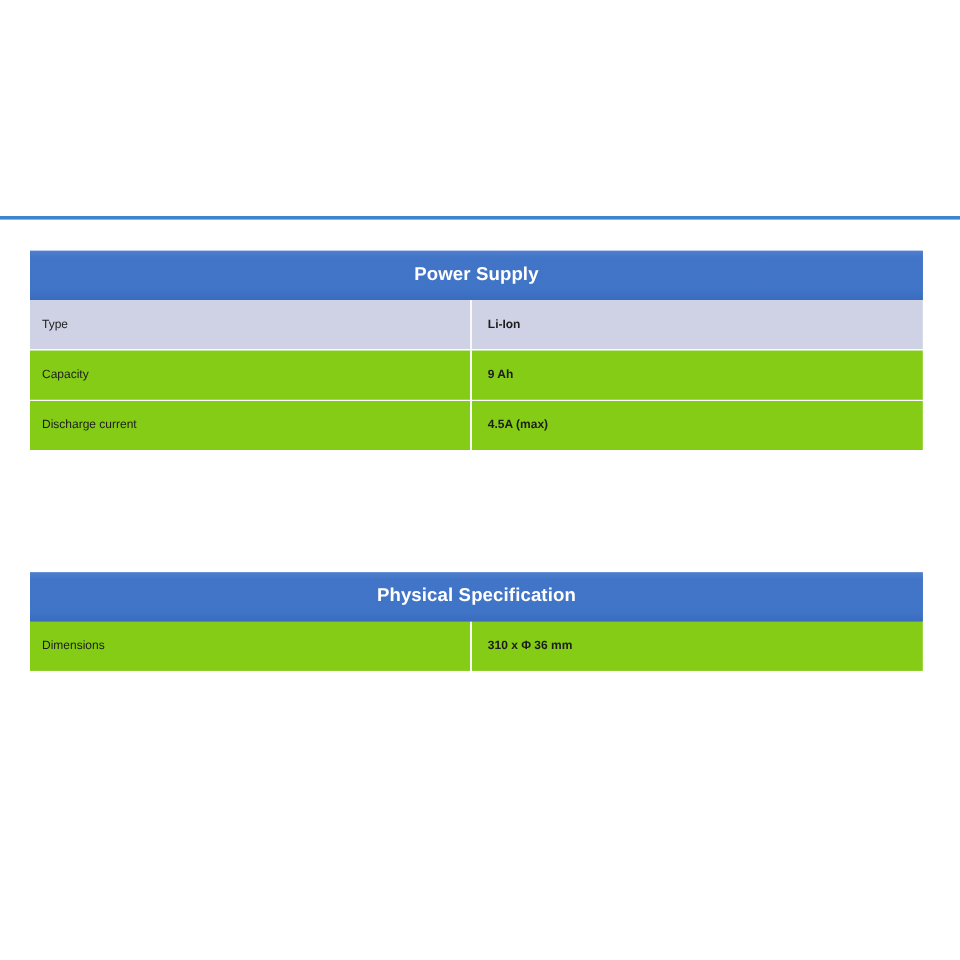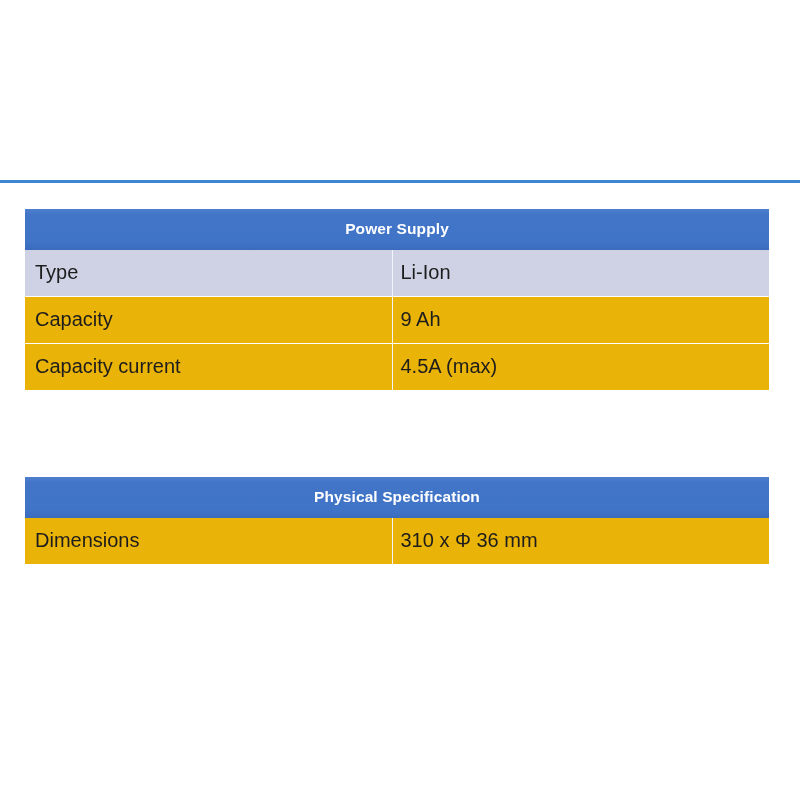--- a/index.html
+++ b/index.html
@@ -74,37 +74,38 @@
     font-weight: bold;
     text-align: center;
     padding: 11px 4px 12px 4px;
     height: 18px;
     letter-spacing: 0.1px;
     border: none;
     margin-left: 29px;
   }
 
   .spec-table td {
-    font-size: 20px;
+    font-size: 10px;
     font-weight: normal;
     color: #1d1d1d;
     padding: 11px 0 12px 10px;
     height: 18px;
     vertical-align: middle;
     border: none;
     white-space: nowrap;
     overflow: hidden;
   }
 
   .spec-table tr.row-dark  td { background: #ced2e4; }
-  .spec-table tr.row-light td { background: #eab308; }
+  .spec-table tr.row-light td { background: #84cc16; }
 
   .spec-table td.value-cell {
-    padding-left: 8px;
+    padding-left: 14px;
     border-left: 1px solid #f3f4fa;
+    font-weight: bold;
   }
 
   
   .spec-table tr.row-dark td,
   .spec-table tr.row-light td {
     border-bottom: 1px solid rgba(255,255,255,0.55);
   }
 </style>
 </head>
 <body>
@@ -127,21 +128,21 @@
     <tbody>
       <tr class="row-dark">
         <td class="label-cell">Type</td>
         <td class="value-cell">Li-Ion</td>
       </tr>
       <tr class="row-light">
         <td class="label-cell">Capacity</td>
         <td class="value-cell">9 Ah</td>
       </tr>
       <tr class="row-light">
-        <td class="label-cell">Capacity current</td>
+        <td class="label-cell">Discharge current</td>
         <td class="value-cell">4.5A (max)</td>
       </tr>
     </tbody>
   </table>
 
   <table class="spec-table second">
     <colgroup>
       <col class="label-col">
       <col class="value-col">
     </colgroup>

